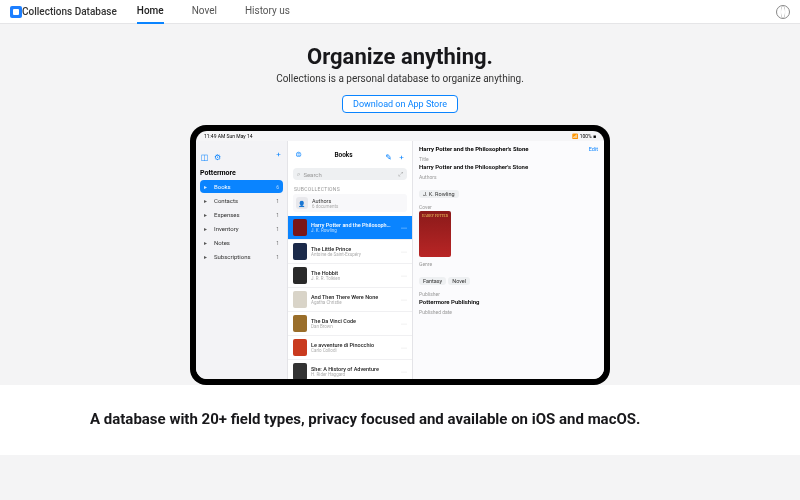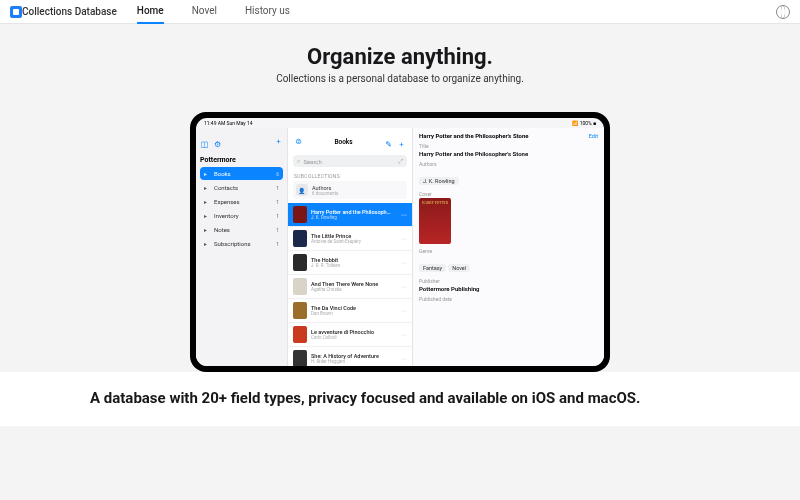--- a/index.html
+++ b/index.html
@@ -7,21 +7,21 @@
 .topbar{height:24px;background:#fff;border-bottom:1px solid #e5e5e7;display:flex;align-items:center;padding:0 10px;font-size:10px}
 .brand{display:flex;align-items:center;gap:0;margin-right:20px}
 .brand-icon{width:12px;height:12px;background:#1d7fff;border-radius:2px;position:relative}
 .brand-icon::after{content:'';position:absolute;inset:3px;background:#fff;border-radius:1px}
 .brand-name{font-weight:500;color:#333}
 .nav{display:flex;gap:28px}
 .nav a{color:#555;text-decoration:none;padding:6px 0;cursor:pointer}
 .nav a.active{color:#222;border-bottom:2px solid #0a84ff;font-weight:500}
 .globe{margin-left:auto;width:14px;height:14px;border:1px solid #888;border-radius:50%;position:relative}
 .globe::after{content:'';position:absolute;inset:0;border-left:1px solid #888;border-right:1px solid #888;border-radius:50%;transform:scaleX(.4)}
-.hero{text-align:center;padding:20px 0 20px}
+.hero{text-align:center;padding:20px 0 12px}
 .hero h1{font-size:22px;font-weight:700;color:#18181b;margin-bottom:4px}
 .hero p{font-size:10px;color:#333;margin-bottom:8px}
 .dl-btn{font-size:9px;color:#0a84ff;background:#fff;border:1px solid #0a84ff;border-radius:4px;padding:3px 10px;cursor:pointer}
 .ipad{width:420px;height:260px;margin:0 auto;background:#000;border-radius:16px;padding:6px;position:relative}
 .screen{width:100%;height:100%;background:#f5f5f7;border-radius:11px;overflow:hidden;display:flex;flex-direction:column}
 .status{height:10px;display:flex;justify-content:space-between;align-items:center;padding:0 8px;font-size:5px;color:#000}
 .cols{flex:1;display:flex;overflow:hidden}
 .col1{width:92px;background:#f3f3f6;border-right:1px solid #e4e4e8;padding:4px}
 .col1-top{display:flex;justify-content:space-between;align-items:center;margin-bottom:5px}
 .mini-icon{width:9px;height:9px;display:inline-flex;align-items:center;justify-content:center;color:#0a84ff;font-size:8px}
@@ -56,21 +56,21 @@
 .bitem.sel .dots{color:#fff}
 .col3{flex:1;background:#fbfbfd;padding:4px 6px}
 .c3-hdr{display:flex;justify-content:space-between;align-items:center;margin-bottom:4px}
 .c3-title{font-size:6px;font-weight:700;color:#000;white-space:nowrap;overflow:hidden;text-overflow:ellipsis;flex:1}
 .edit{font-size:5.5px;color:#0a84ff}
 .fld{margin-bottom:4px}
 .flbl{font-size:5px;color:#999;margin-bottom:1px}
 .fval{font-size:6px;font-weight:600;color:#000}
 .chip{display:inline-block;background:#eef0f2;border-radius:3px;padding:1px 4px;font-size:5.5px;color:#333;margin-right:2px}
 .cover-lg{width:32px;height:46px;background:linear-gradient(180deg,#8b1a1a,#b82525);border-radius:2px;color:#f5d060;font-size:3.5px;text-align:center;padding:3px 2px;font-family:serif;line-height:1.2}
-.band2{background:#fff;padding:17px 90px}
+.band2{background:#fff;padding:25px 90px}
 .band2 h2{font-size:15px;font-weight:700;color:#18181b;line-height:1.3}
 </style>
 </head>
 <body>
 
 <div class="topbar">
   <div class="brand">
     <div class="brand-icon"></div>
     <span class="brand-name">Collections Database</span>
   </div>
@@ -78,20 +78,21 @@
     <a class="active">Home</a>
     <a>Novel</a>
     <a>History us</a>
   </nav>
   <div class="globe"></div>
 </div>
 
 <div class="hero">
   <h1>Organize anything.</h1>
   <p>Collections is a personal database to organize anything.</p>
+  <button class="dl-btn">Download on App Store</button>
 </div>
 
 <div class="ipad">
   <div class="screen">
     <div class="status">
       <span>11:49 AM  Sun May 14</span>
       <span>📶 <span>100%</span> ■</span>
     </div>
     <div class="cols">
 

